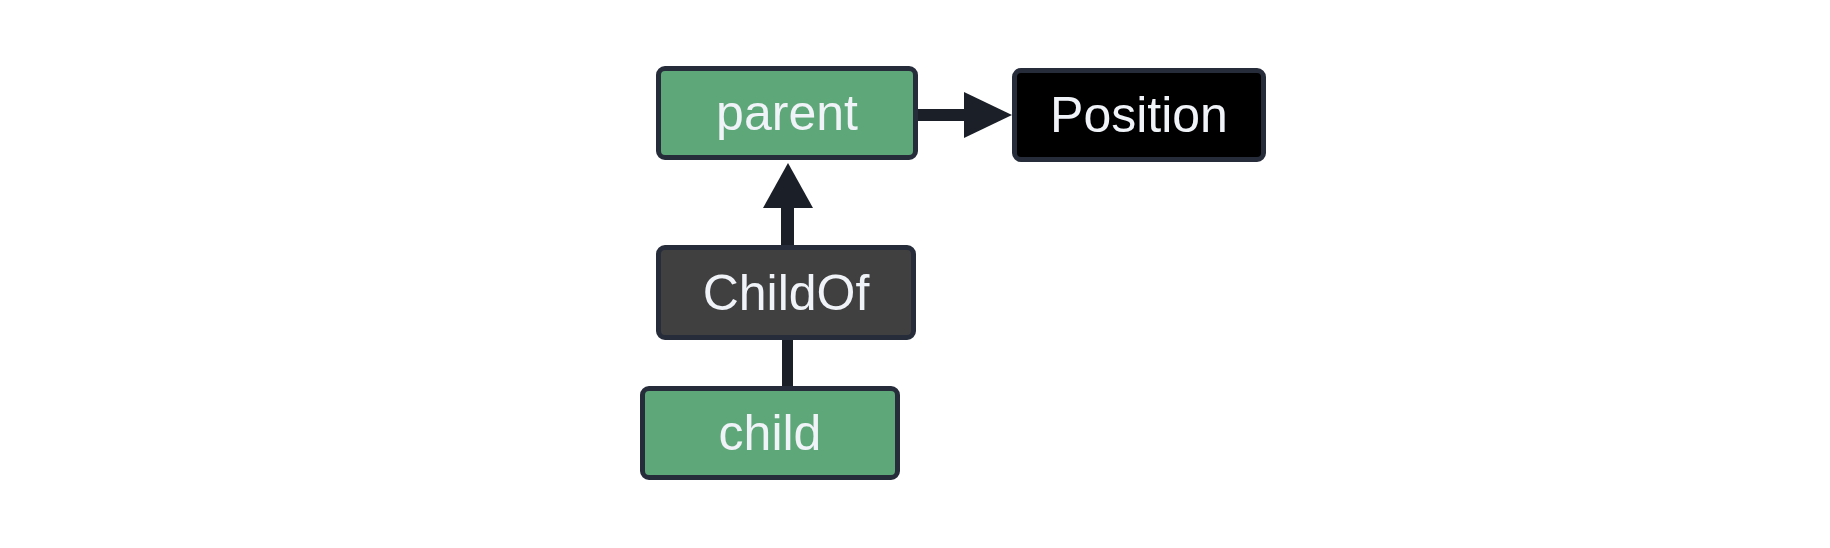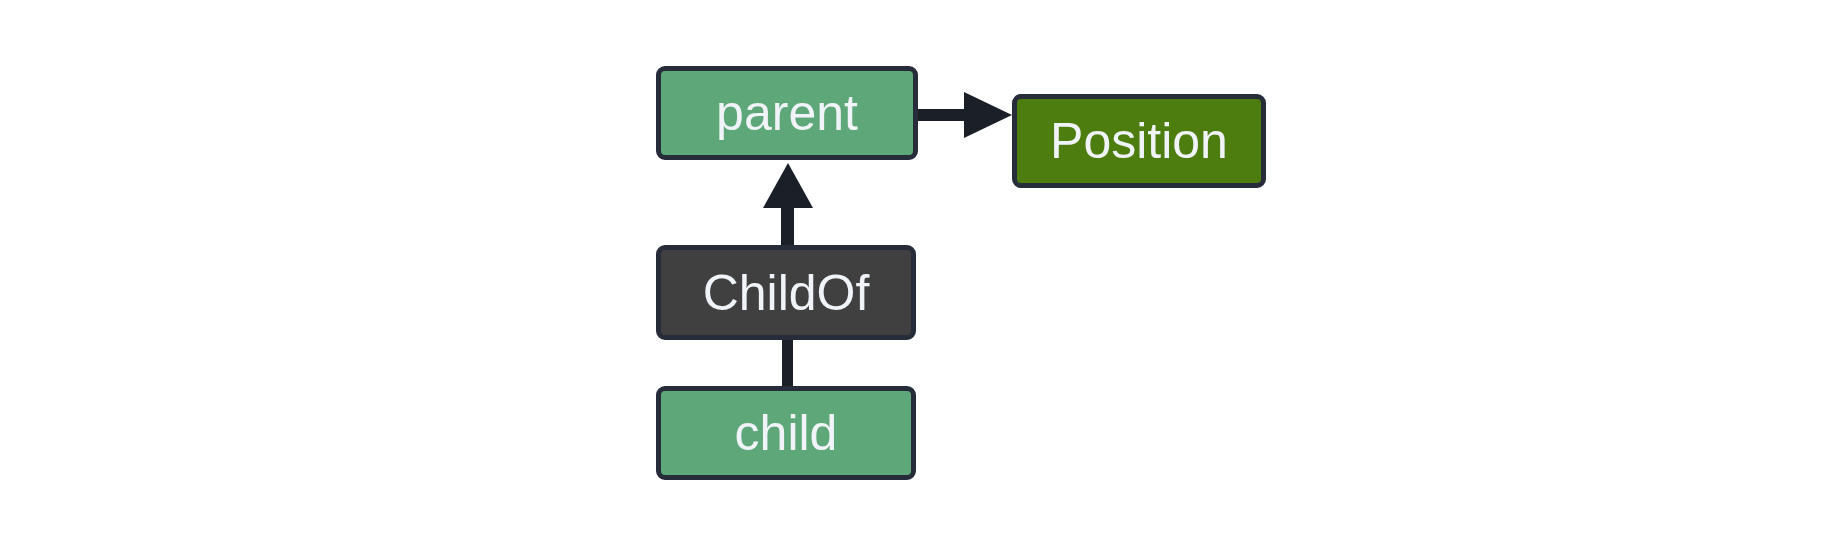--- a/index.html
+++ b/index.html
@@ -31,21 +31,21 @@
     align-items: center;
     justify-content: center;
     font-size: 50px;
     line-height: 1;
     color: #F0F3F8;
     white-space: nowrap;
   }
   #node-parent   { left: 656px;  top: 66px;  width: 262px; height: 94px; }
   #node-position { left: 1012px; top: 68px;  width: 254px; height: 94px; }
   #node-childof  { left: 656px;  top: 245px; width: 260px; height: 95px; }
-  #node-child    { left: 656px;  top: 386px; width: 260px; height: 94px; }
+  #node-child    { left: 640px;  top: 386px; width: 260px; height: 94px; }
 </style>
 </head>
 <body>
 
 <div class="canvas">
 
   <svg class="edges-layer" viewBox="0 0 1830 548" xmlns="http://www.w3.org/2000/svg">
 
     <g>
       <rect x="916" y="109" width="52" height="12" fill="#1A1F28"></rect>
@@ -59,21 +59,21 @@
 
     <g>
       <rect x="782" y="338" width="11" height="50" fill="#1A1F28"></rect>
     </g>
   </svg>
 
   <div class="node" id="node-parent" style="background-color: rgb(94, 167, 120); border-color: rgb(38, 44, 57); color: rgb(240, 243, 248);">
     <span>parent</span>
   </div>
 
-  <div class="node" id="node-position" style="background-color: #4d7c0f; border-color: rgb(38, 44, 57); color: rgb(240, 243, 248); margin-top: 26px;">
+  <div class="node" id="node-position" style="background-color: #000000; border-color: rgb(38, 44, 57); color: rgb(240, 243, 248);">
     <span>Position</span>
   </div>
 
   <div class="node" id="node-childof" style="background-color: #404040; border-color: rgb(38, 44, 57); color: rgb(240, 243, 248);">
     <span>ChildOf</span>
   </div>
 
   <div class="node" id="node-child" style="background-color: rgb(94, 167, 120); border-color: rgb(38, 44, 57); color: rgb(240, 243, 248);">
     <span>child</span>
   </div>

